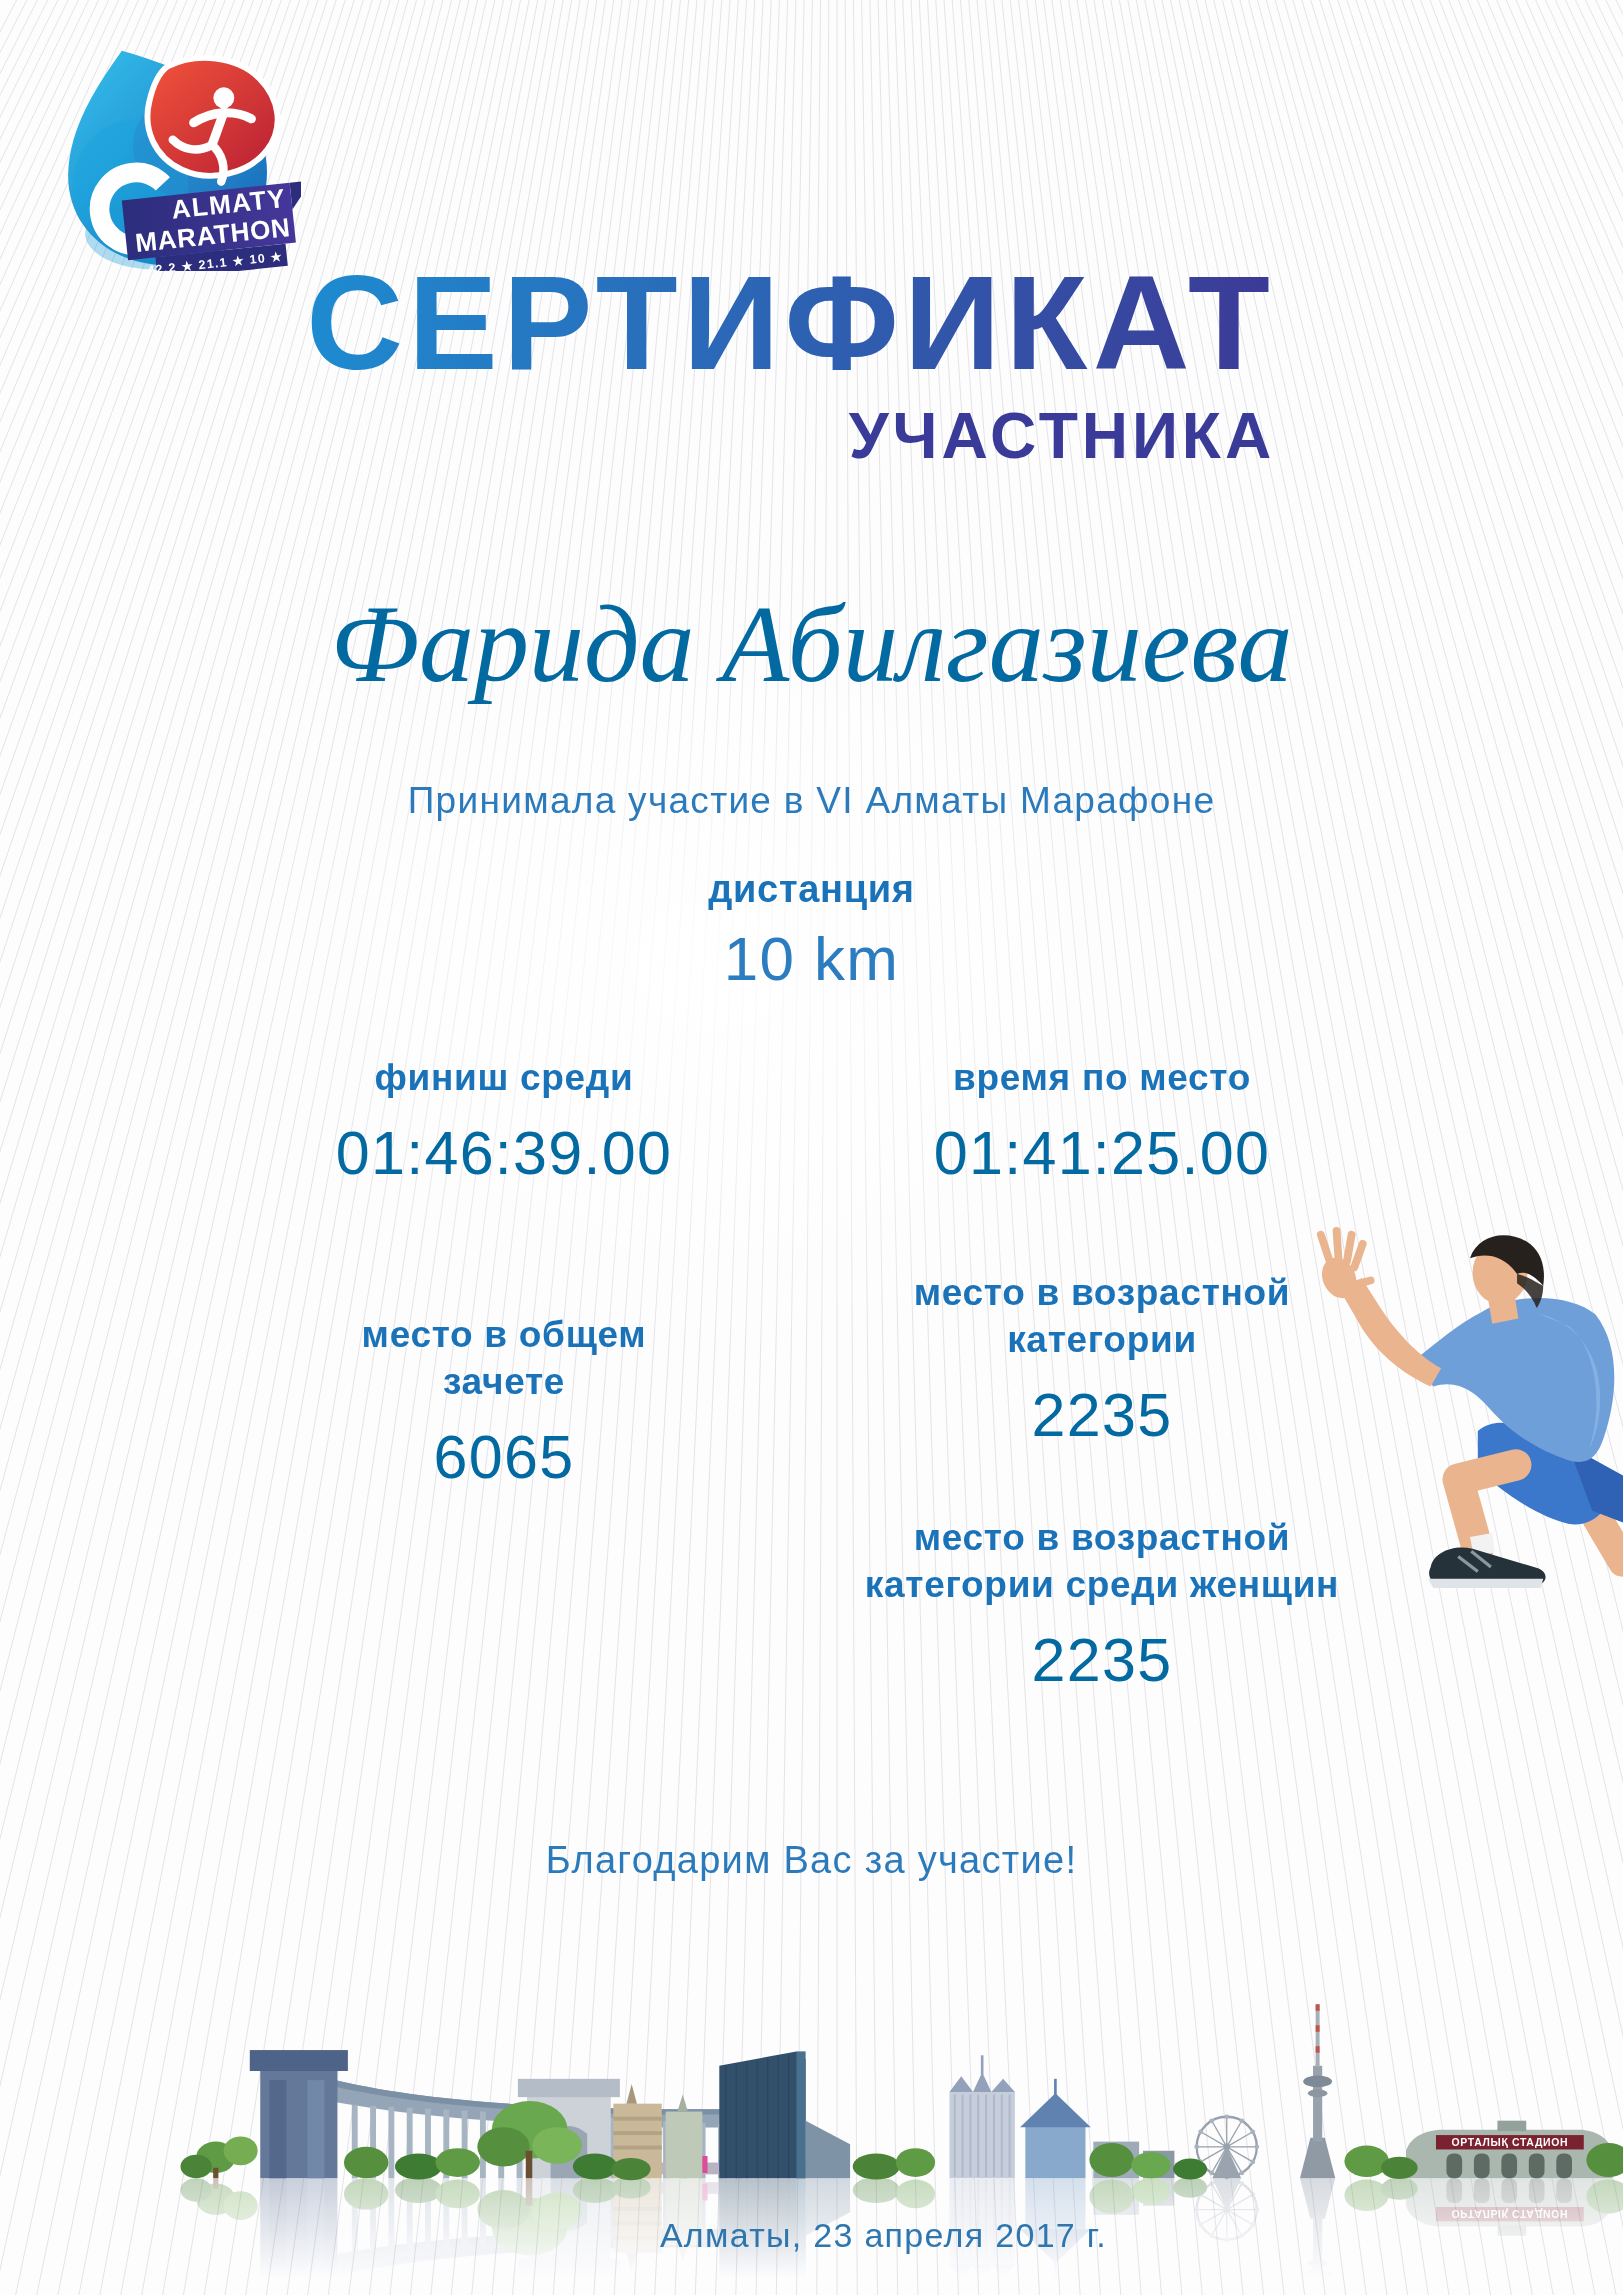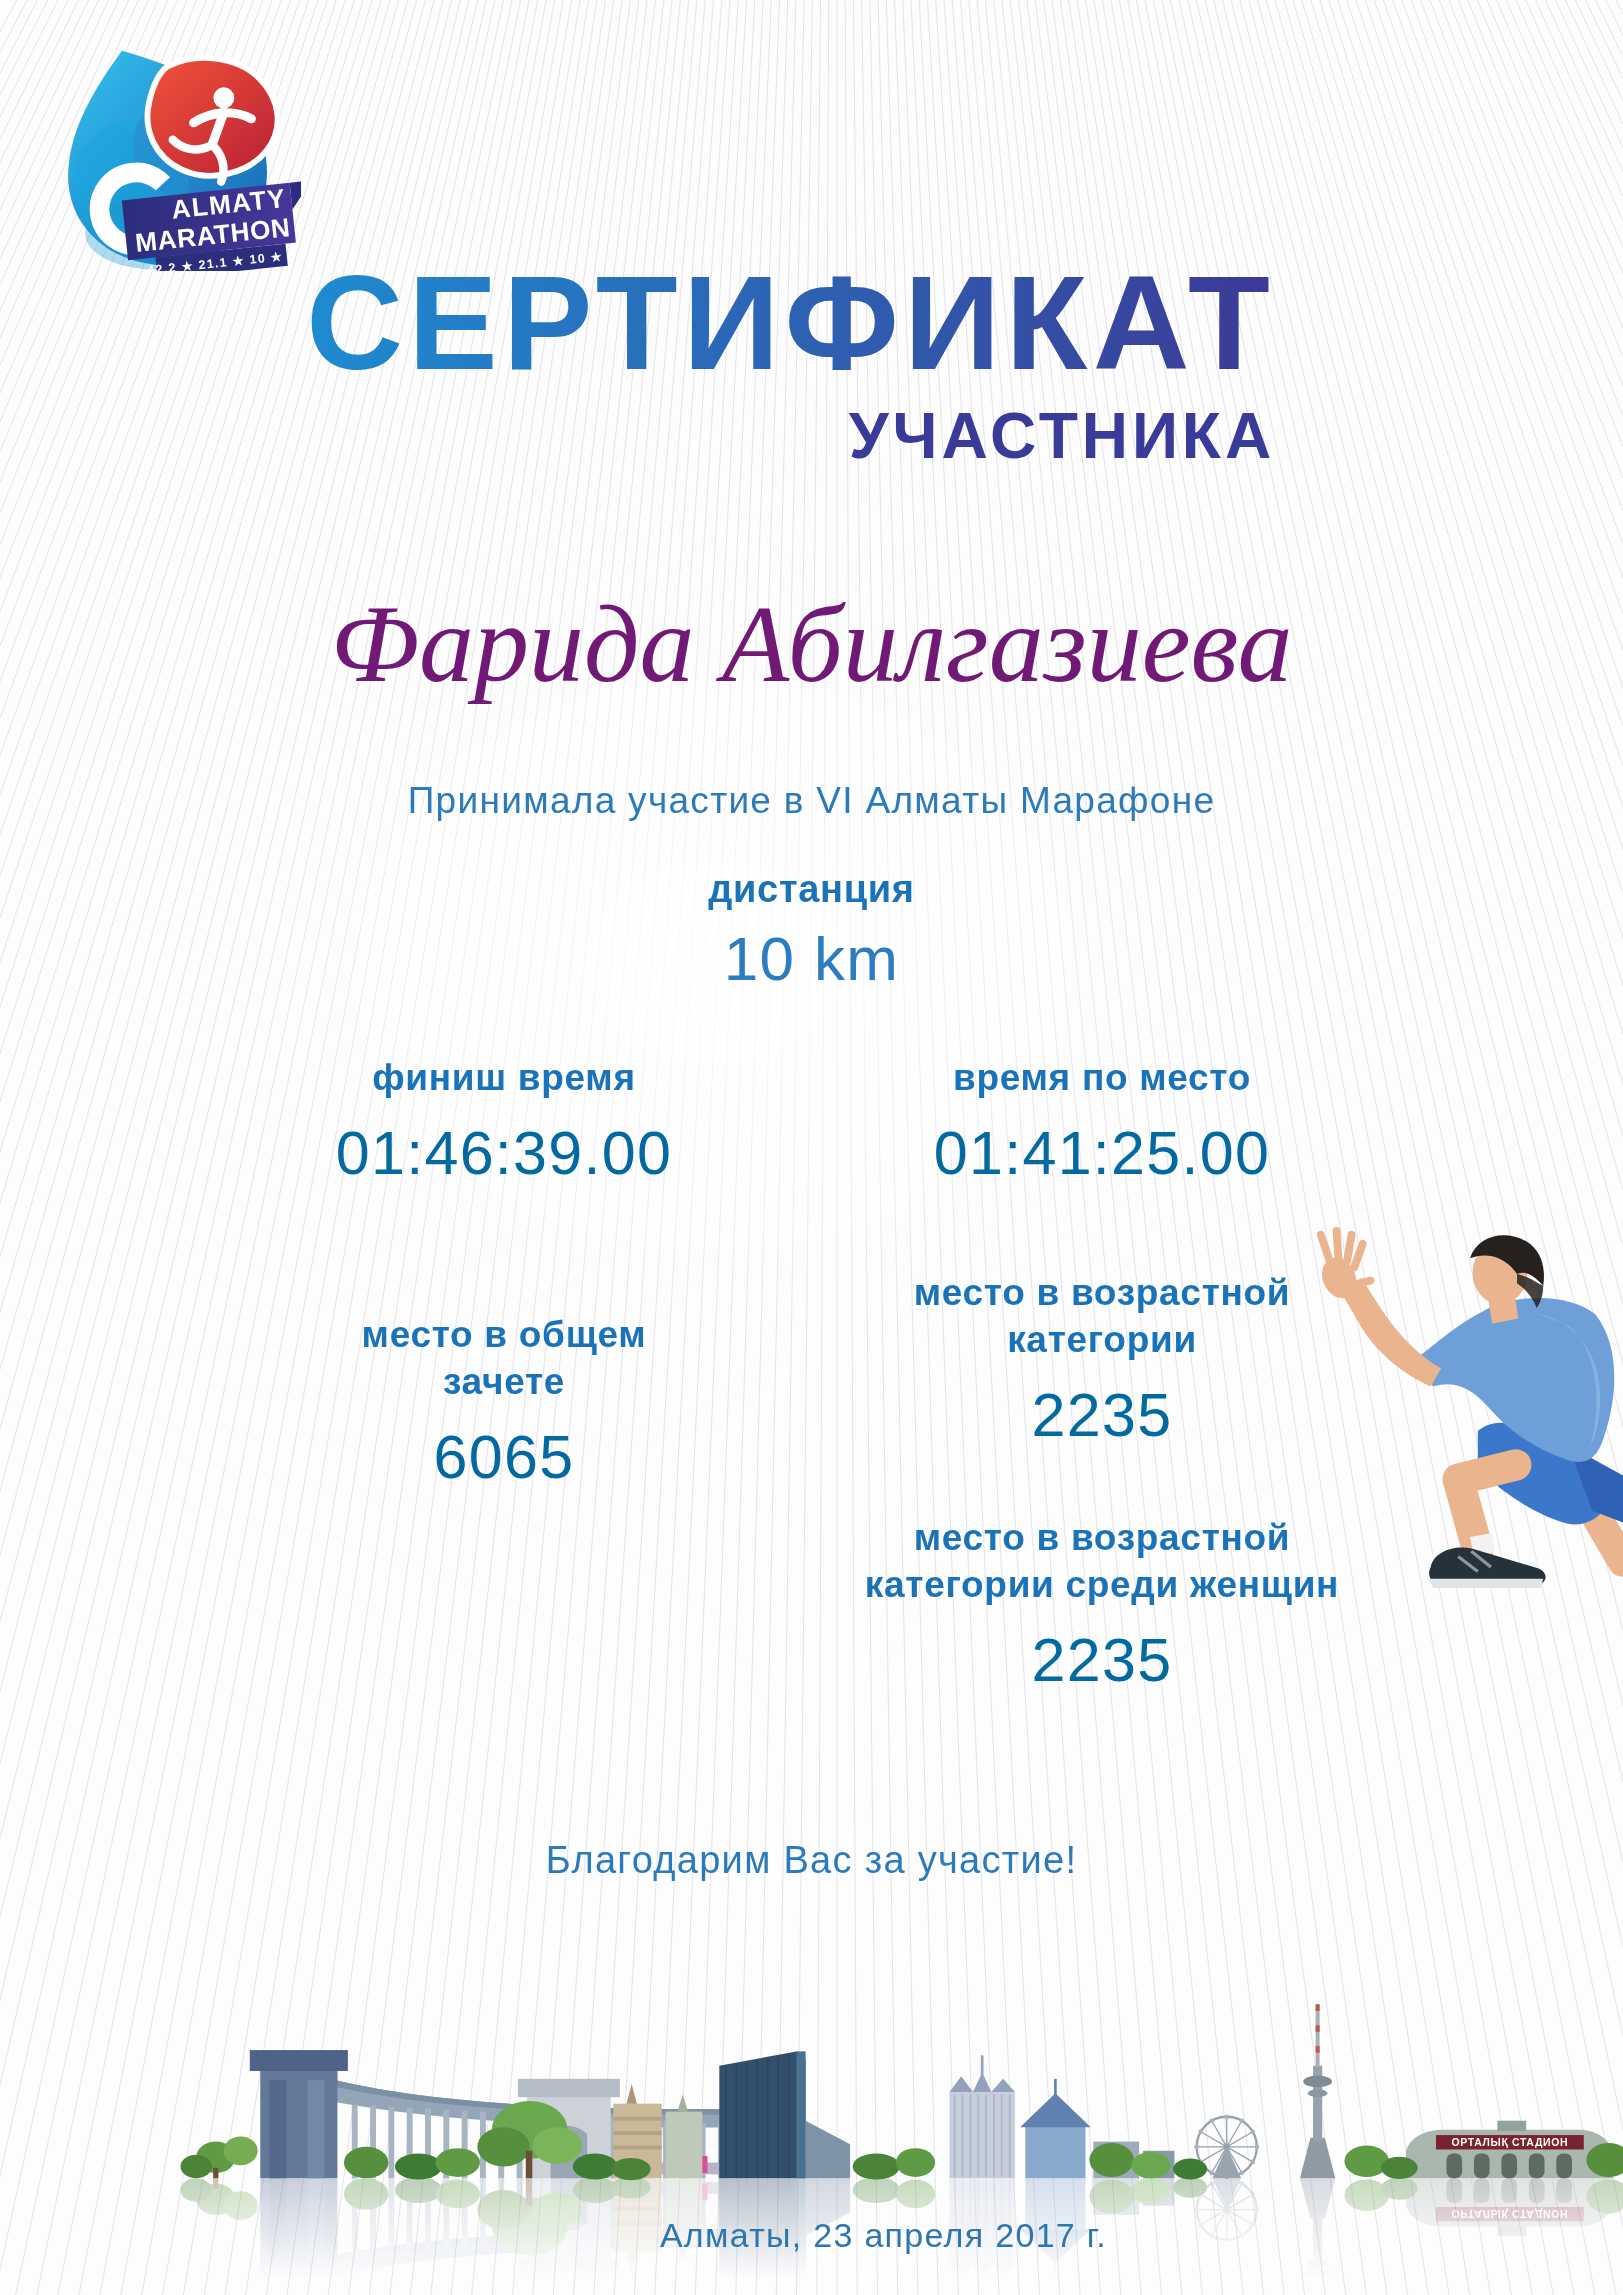--- a/index.html
+++ b/index.html
@@ -6,21 +6,21 @@
   .page{position:relative;width:1623px;height:2295px;background:#fdfdfe;overflow:hidden;
         font-family:"Liberation Sans",sans-serif;}
   #bg-lines{position:absolute;left:0;top:0;pointer-events:none;}
   #bg-lines line{stroke:#dcdce2;stroke-width:1.4;opacity:.85;}
   .softglow{position:absolute;left:0;top:0;width:100%;height:100%;pointer-events:none;
         background:radial-gradient(ellipse 687px 556px at 44% 42%, rgba(255,255,255,.9), rgba(255,255,255,0) 72%);}
   .center-block{position:absolute;left:0;width:100%;text-align:center;}
   .title-svg{position:absolute;left:0;top:0;width:1623px;height:510px;pointer-events:none;}
   .t1{font-family:"Liberation Sans",sans-serif;font-weight:bold;font-size:205px;letter-spacing:8px;fill:url(#titleGrad);}
   .t2{font-family:"Liberation Sans",sans-serif;font-weight:bold;font-size:98px;letter-spacing:6px;fill:#3a3a99;}
-  .name{top:581px;font-family:"Liberation Serif",serif;font-style:italic;font-size:110px;color:#701a75;}
+  .name{top:581px;font-family:"Liberation Serif",serif;font-style:italic;font-size:110px;color:#0369a1;}
   .subtitle{top:780px;font-size:37px;letter-spacing:1.3px;color:#2b7abc;}
   .dist-label{top:868px;font-size:38px;font-weight:bold;letter-spacing:0.7px;color:#1a73b9;}
   .dist-value{top:923px;font-size:62px;color:#2b7cc0;letter-spacing:1.3px;}
   .cell{position:absolute;text-align:center;}
   .cell-l{left:177px;width:654px;}
   .cell-r{left:775px;width:654px;}
   .stat-label{font-size:37px;line-height:47px;font-weight:bold;letter-spacing:0.7px;color:#1a73b9;margin:0 auto;}
   .stat-value{font-size:61px;color:#0369a1;letter-spacing:1.3px;margin-top:17px;}
   .w1{max-width:589px;}.w2l{max-width:379px;}.w2r{max-width:399px;}.w3l{max-width:281px;}.w3r{max-width:477px;}
   .thanks{top:1839px;font-size:38px;letter-spacing:1.3px;color:#2b7abc;}
@@ -280,21 +280,21 @@
   </svg>
 
   <div class="center-block name">Фарида Абилгазиева</div>
 
   <div class="center-block dist-label">дистанция</div>
 
   <div class="center-block subtitle">Принимала участие в VI Алматы Марафоне</div>
   <div class="center-block dist-value">10 km</div>
 
   <div class="cell cell-l" style="top:1054px">
-    <div class="stat-label w1">финиш время</div>
+    <div class="stat-label w1">финиш среди</div>
     <div class="stat-value">01:46:39.00</div>
   </div>
   <div class="cell cell-r" style="top:1054px">
     <div class="stat-label w1">время по место</div>
     <div class="stat-value">01:41:25.00</div>
   </div>
   <div class="cell cell-l" style="top:1311px">
     <div class="stat-label w2l">место в общем зачете</div>
     <div class="stat-value">6065</div>
   </div>

